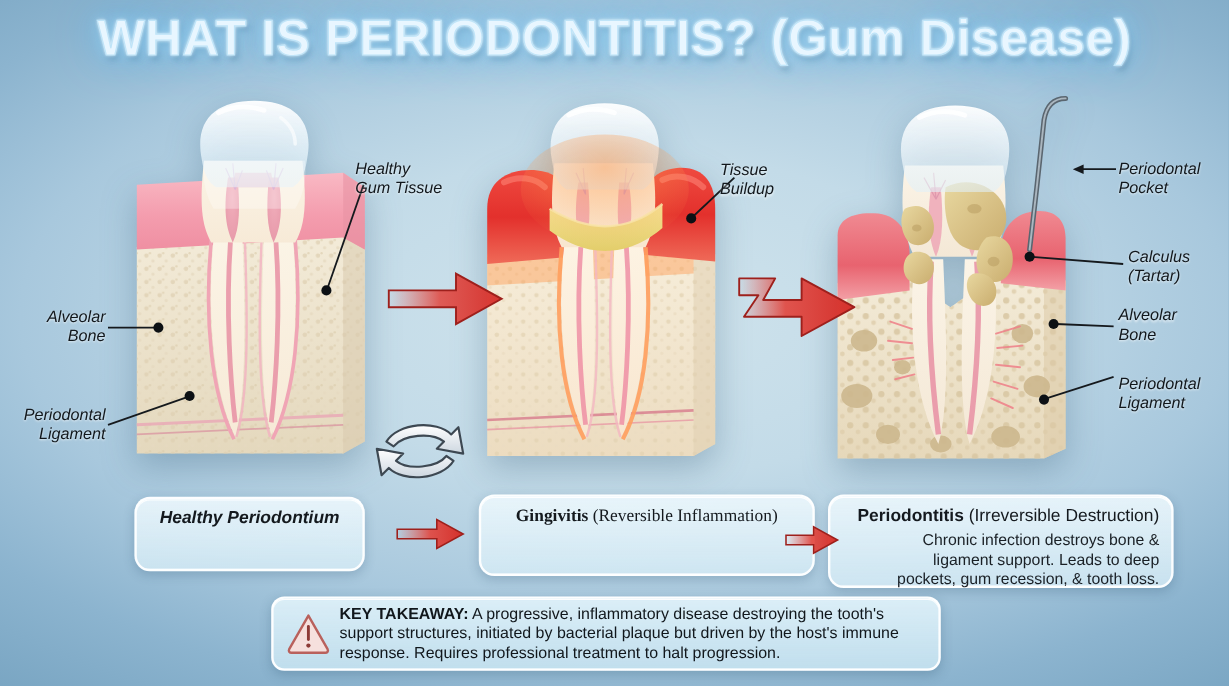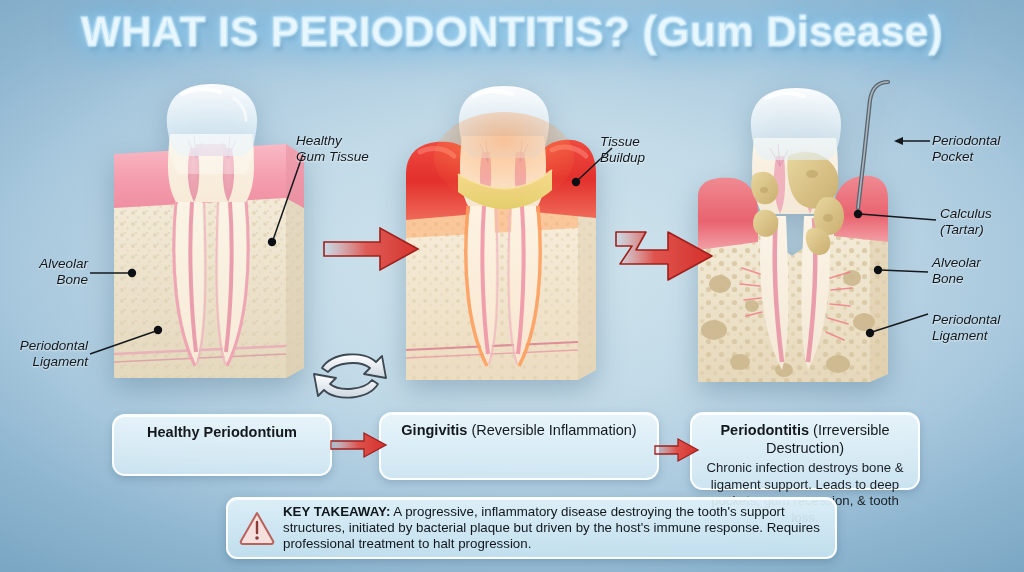--- a/index.html
+++ b/index.html
@@ -51,27 +51,27 @@
     position:absolute;border-radius:13px;
     background:linear-gradient(180deg,rgba(236,247,252,.90),rgba(214,236,246,.80));
     border:2px solid rgba(255,255,255,.92);
     box-shadow:0 3px 9px rgba(30,70,100,.22), inset 0 1px 0 rgba(255,255,255,.9);
     text-align:center;padding:7px 10px 9px;box-sizing:border-box;
   }
   .cap .hd{font-size:14.5px;color:#14191e;line-height:18px;margin-bottom:3px;}
   .cap .hd b{font-weight:bold;}
   .cap .hd span{font-weight:normal;}
   .cap .bd{font-size:13.2px;line-height:16.5px;color:#1a2026;}
-  #cap1{left:112px;top:414px;width:220px;height:62px;}
-  #cap2{left:379px;top:412px;width:280px;height:68px;}
-  #cap3{left:690px;top:412px;width:230px;height:78px;}
+  #cap1{left:112px;top:414px;width:192px;height:62px;font-style:italic;}
+  #cap2{left:399px;top:412px;width:280px;height:68px;font-family:Liberation Serif, serif;}
+  #cap3{left:690px;top:412px;width:288px;height:78px;text-align:right;}
   .caparrow{position:absolute;}
   
   #takeaway{
-    position:absolute;left:226px;top:497px;width:611px;height:62px;
+    position:absolute;left:226px;top:497px;width:558px;height:62px;
     border-radius:11px;box-sizing:border-box;
     background:linear-gradient(180deg,rgba(223,241,249,.93),rgba(200,228,241,.86));
     border:2px solid rgba(255,255,255,.95);
     box-shadow:0 3px 10px rgba(30,70,100,.25), inset 0 1px 0 rgba(255,255,255,.9);
     display:flex;align-items:center;padding:6px 12px 6px 10px;
   }
   #takeaway .warn{flex:0 0 38px;height:38px;margin-right:7px;}
   #takeaway .txt{
     font-size:13.3px;line-height:16.3px;color:#11171c;text-align:left;
   }

